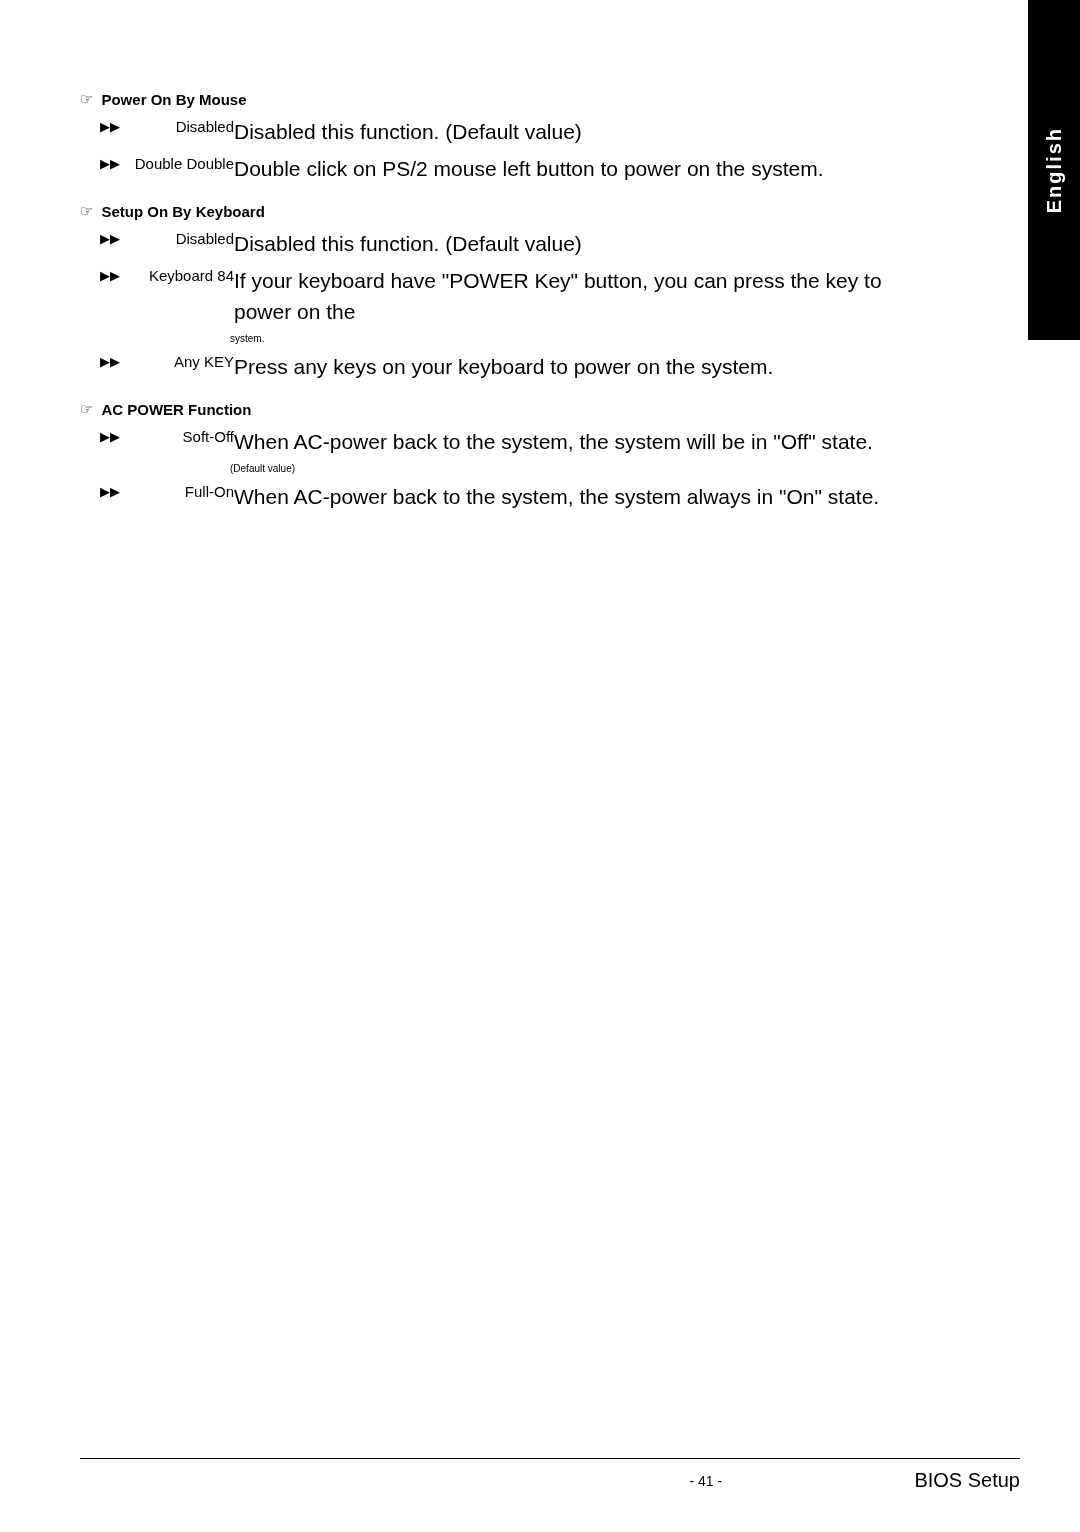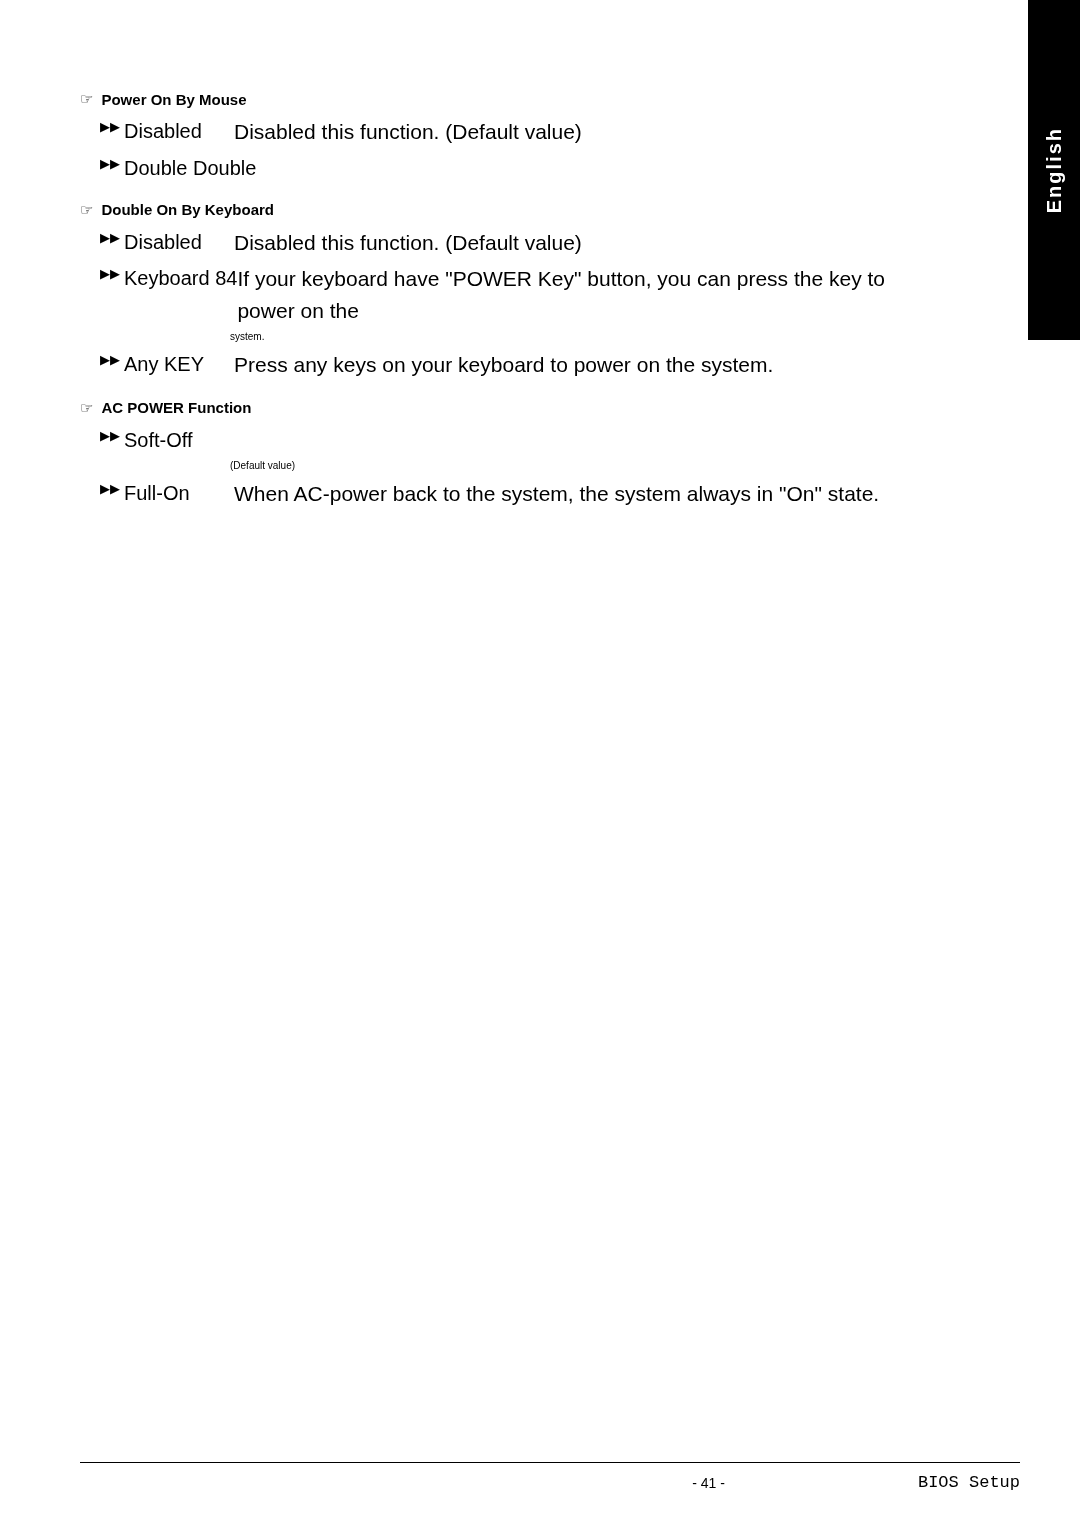--- a/index.html
+++ b/index.html
@@ -83,22 +83,23 @@
 
     .item-row .arrow {
       font-size: 13px;
       margin-right: 4px;
       flex-shrink: 0;
       margin-top: 1px;
     }
 
     .item-label {
       min-width: 110px;
-      font-size: 20px;
+      font-size: 15px;
       flex-shrink: 0;
+      text-align: right;
     }
 
     .item-desc {
       font-size: 21px;
       line-height: 1.5;
     }
 
     .item-desc-continued {
       padding-left: 130px;
       font-size: 10px;
@@ -119,23 +120,22 @@
       align-items: center;
     }
 
     .footer-page {
       font-size: 14px;
       text-align: center;
       flex: 1;
     }
 
     .footer-title {
-      font-size: 17px;
+      font-size: 20px;
       text-align: right;
-      font-family: Liberation Mono, monospace;
     }
   </style>
 </head>
 <body>
 
 <div class="page-container">
 
   <div class="sidebar-english">
     <span>English</span>
   </div>
@@ -151,28 +151,29 @@
 
         <div class="item-row">
           <span class="arrow">▶▶</span>
           <span class="item-label">Disabled</span>
           <span class="item-desc">Disabled this function. (Default value)</span>
         </div>
 
         <div class="item-row">
           <span class="arrow">▶▶</span>
           <span class="item-label">Double Double</span>
+          <span class="item-desc">Double click on PS/2 mouse left button to power on the system.</span>
         </div>
       </div>
     </div>
 
     <div class="section">
       <div class="section-title">
         <span class="circle-arrow">☞</span>
-        <strong>Double On By Keyboard</strong>
+        <strong>Setup On By Keyboard</strong>
       </div>
       <div class="item-list">
 
         <div class="item-row">
           <span class="arrow">▶▶</span>
           <span class="item-label">Disabled</span>
           <span class="item-desc">Disabled this function. (Default value)</span>
         </div>
 
         <div class="item-row">
@@ -193,20 +194,21 @@
     <div class="section">
       <div class="section-title">
         <span class="circle-arrow">☞</span>
         <strong>AC POWER Function</strong>
       </div>
       <div class="item-list">
 
         <div class="item-row">
           <span class="arrow">▶▶</span>
           <span class="item-label">Soft-Off</span>
+          <span class="item-desc">When AC-power back to the system, the system will be in "Off" state.</span>
         </div>
         <div class="item-desc-continued">(Default value)</div>
 
         <div class="item-row">
           <span class="arrow">▶▶</span>
           <span class="item-label">Full-On</span>
           <span class="item-desc">When AC-power back to the system, the system always in "On" state.</span>
         </div>
       </div>
     </div>

